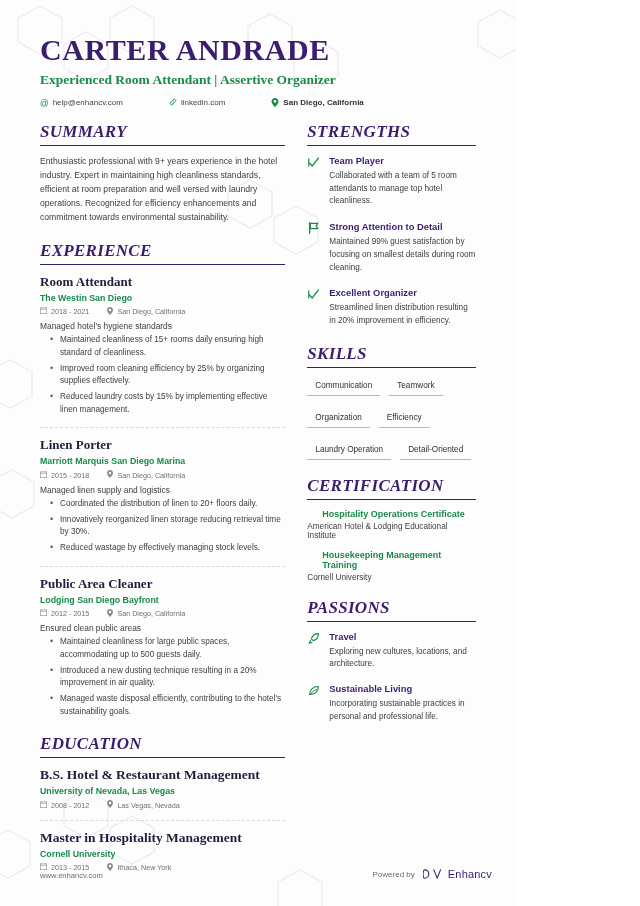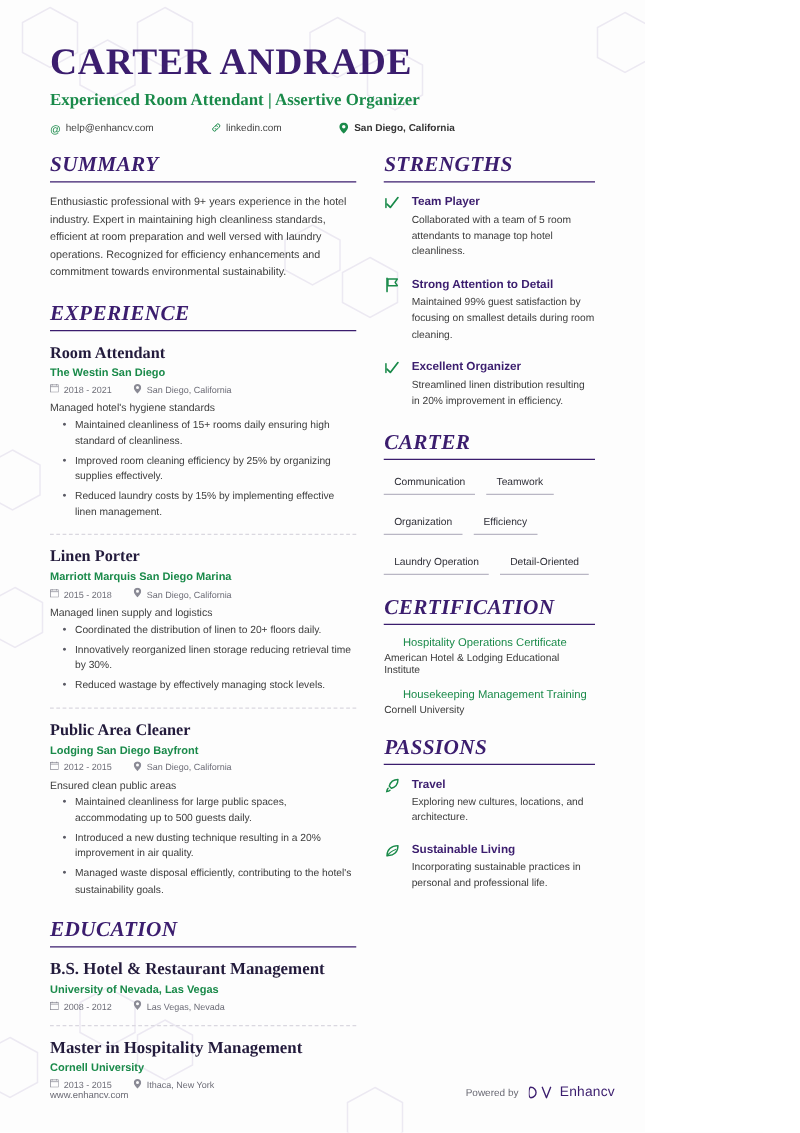--- a/index.html
+++ b/index.html
@@ -131,21 +131,21 @@
   .skills-wrap { display: flex; flex-wrap: wrap; gap: 13px 9px; }
   .skill {
     font-size: 8.2px;
     color: #2f2f38;
     padding: 4px 8px 5px 8px;
     border-bottom: 1px solid #b9b6c4;
     white-space: nowrap;
   }
 
   .cert { margin-bottom: 10px; }
-  .cert-title { font-size: 9px; font-weight: normal; color: #1a8a4a; margin-bottom: 3px; padding-left: 15px; }
+  .cert-title { font-size: 9px; font-weight: bold; color: #1a8a4a; margin-bottom: 3px; padding-left: 15px; }
   .cert-org { font-size: 8.2px; color: #3d3d3d; }
 
   .passion { display: flex; margin-bottom: 12px; }
   .p-title { font-size: 9.4px; font-weight: bold; color: #3b1d6e; margin-bottom: 4px; }
   .p-text { font-size: 8.2px; line-height: 1.55; color: #3d3d3d; }
 
   .footer {
     position: absolute;
     left: 16px; right: 0; bottom: 26px;
     padding: 0 24px;
@@ -434,21 +434,21 @@
                 </svg>
             </div>
             <div>
               <div class="s-title">Excellent Organizer</div>
               <div class="s-text">Streamlined linen distribution resulting in 20% improvement in efficiency.</div>
             </div>
           </div>
         </div>
 
         <div class="sec">
-          <div class="sec-title">CARTER</div>
+          <div class="sec-title">SKILLS</div>
           <div class="sec-rule"></div>
           <div class="skills-wrap">
             <span class="skill">Communication</span>
             <span class="skill">Teamwork</span>
             <span class="skill">Organization</span>
             <span class="skill">Efficiency</span>
             <span class="skill">Laundry Operation</span>
             <span class="skill">Detail-Oriented</span>
           </div>
         </div>

